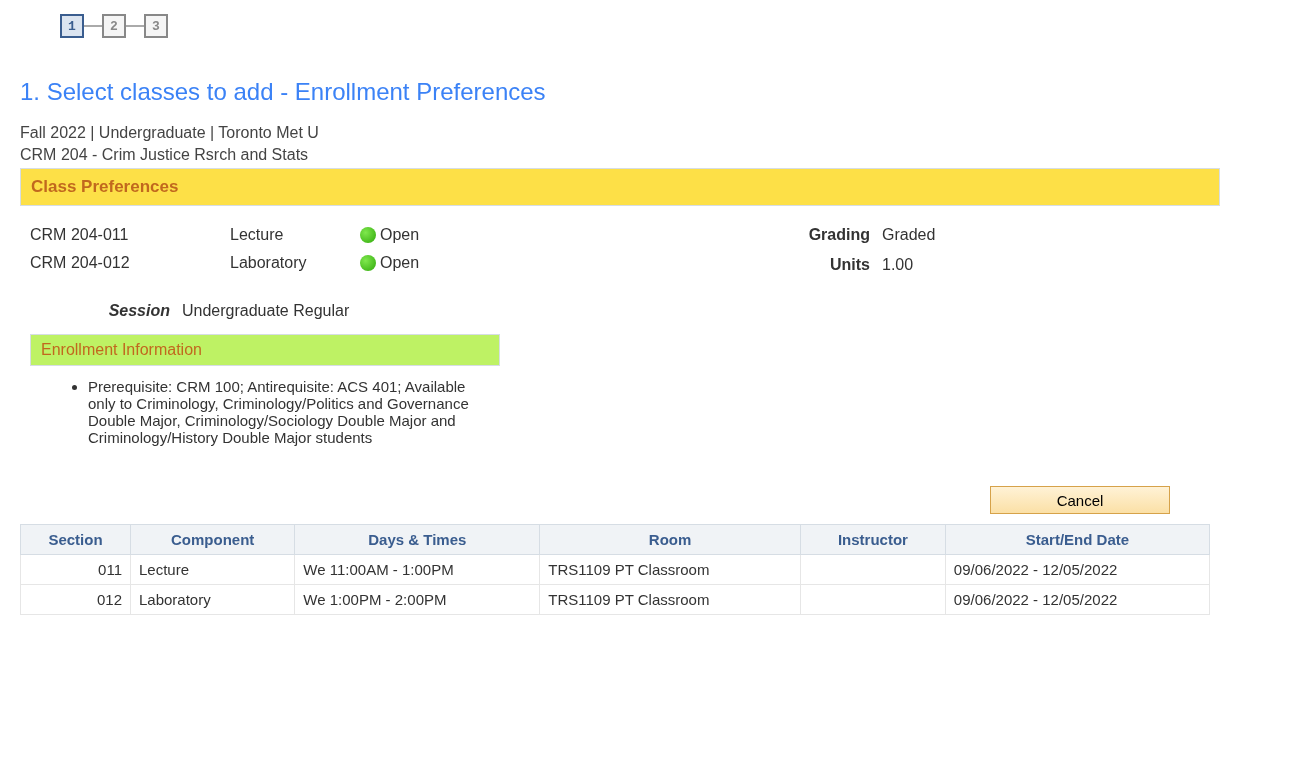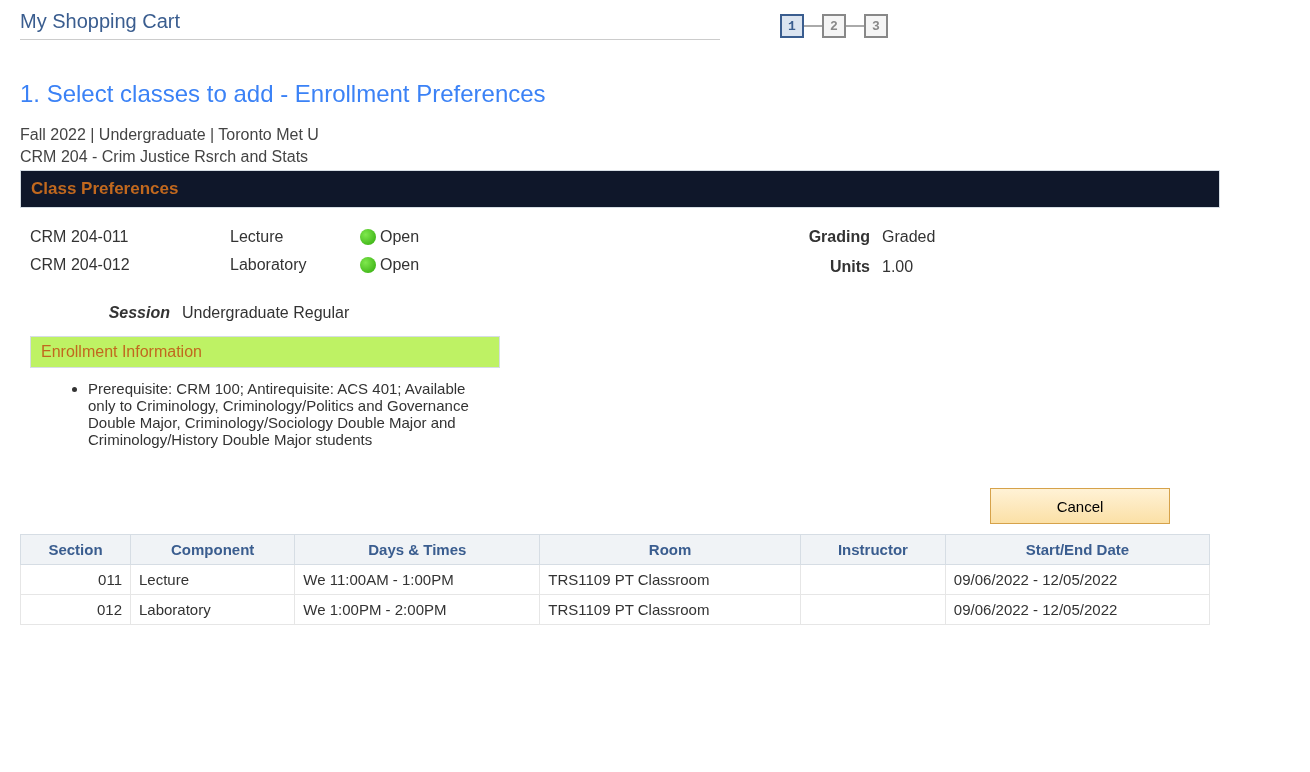--- a/index.html
+++ b/index.html
@@ -61,21 +61,21 @@
     font-size: 24px;
     font-weight: normal;
     margin: 40px 0 18px 0;
   }
   .meta-line {
     color: #444;
     font-size: 16px;
     margin: 4px 0;
   }
   .panel-header {
-    background: #0f172a;
+    background: #fde047;
     border: 1px solid #d6dde4;
     padding: 8px 10px;
     color: #c1681e;
     font-size: 17px;
     font-weight: bold;
     width: 1200px;
   }
   .prefs-body {
     display: flex;
     padding: 20px 10px 10px 10px;
@@ -135,21 +135,21 @@
   .enroll-info ul { margin: 0; padding-left: 18px; }
   .btn-row {
     display: flex;
     justify-content: flex-end;
     gap: 14px;
     width: 1150px;
     margin: 20px 0 10px 0;
   }
   .btn {
     width: 180px;
-    height: 36px;
+    height: 28px;
     border: 1px solid #d6a24a;
     background: linear-gradient(#fff2d6, #fbe0a6);
     font-size: 15px;
     cursor: pointer;
     display: flex;
     align-items: center;
     justify-content: center;
   }
   .btn.highlight {
     outline: 3px solid #d10000;
@@ -172,23 +172,20 @@
     border: 1px solid #e6e6e6;
     padding: 6px 8px;
     font-size: 15px;
   }
   .sched-table .sec-col { text-align: right; width: 110px; }
 </style>
 </head>
 <body>
 
 <div class="header-row">
-  <div class="title-wrap">
-    <h1 class="page-title">My Shopping Cart</h1>
-  </div>
   <div class="stepper">
     <div class="step-box active">1</div>
     <div class="step-line"></div>
     <div class="step-box">2</div>
     <div class="step-line"></div>
     <div class="step-box">3</div>
   </div>
 </div>
 
 <h2 class="section-heading">1.  Select classes to add - Enrollment Preferences</h2>

